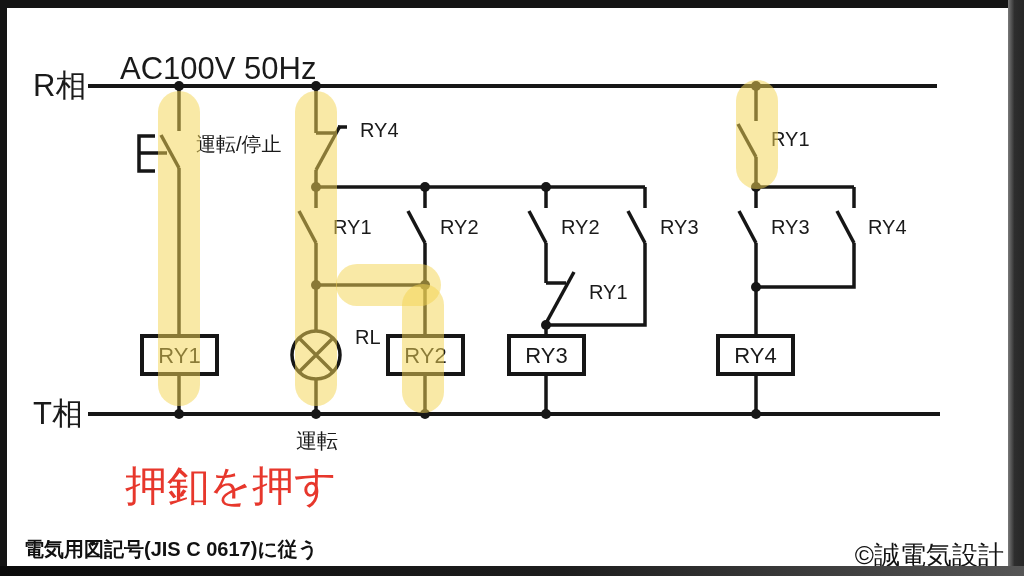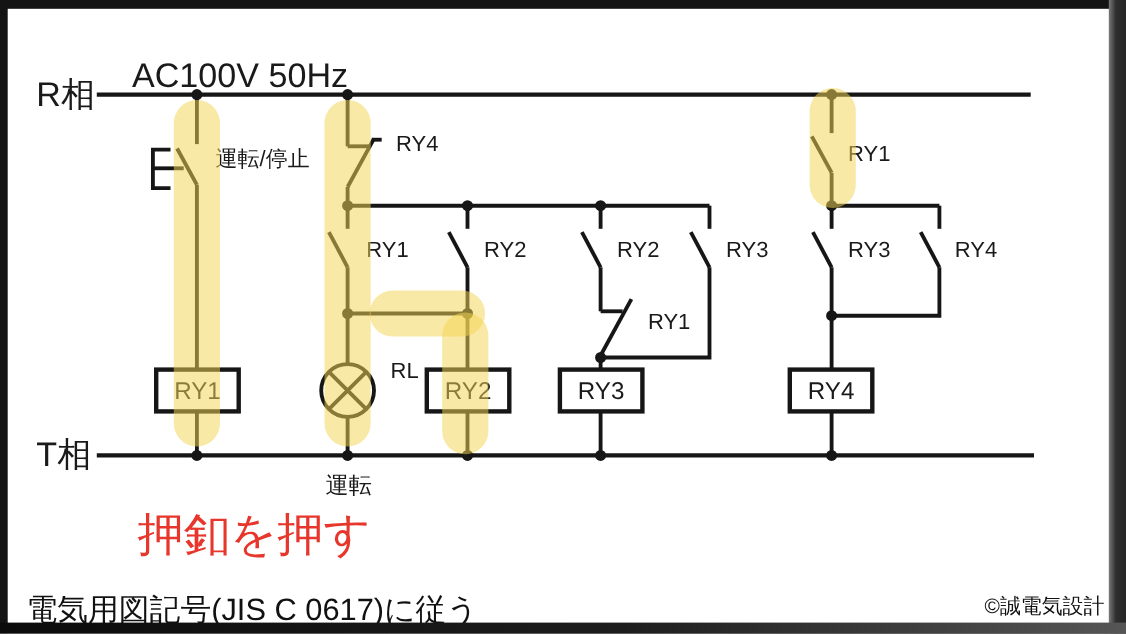--- a/index.html
+++ b/index.html
@@ -18,22 +18,22 @@
   .coiltext{font-size:22px;text-anchor:middle;}
   .bigtext{font-size:31px;}
   .redtext{font-size:42px;fill:var(--red,#e7372c);}
   .runtext{font-size:21px;}
   .frame-top{position:absolute;left:0;top:0;width:1024px;height:8px;background:#141414;}
   .frame-left{position:absolute;left:0;top:0;width:7px;height:576px;background:#141414;}
   .frame-right{position:absolute;right:0;top:0;width:16px;height:576px;
     background:linear-gradient(to right,#7a7a7a 0%,#2e2e2e 40%,#262626 100%);}
   .frame-bottom{position:absolute;left:0;bottom:0;width:1024px;height:10px;
     background:linear-gradient(to right,#0b0b0b 0%,#1d1d1d 55%,#565656 100%);}
-  .footer-left{position:absolute;left:24px;top:536px;font-size:28px;color:#111;}
-  .footer-right{position:absolute;right:20px;top:538px;font-size:19px;color:#111;}
+  .footer-left{position:absolute;left:24px;top:536px;font-size:20px;color:#111;font-weight:bold;}
+  .footer-right{position:absolute;right:20px;top:538px;font-size:26px;color:#111;}
 </style>
 </head>
 <body>
 
 <div class="stage">
 
   <svg width="1024" height="576" viewBox="0 0 1024 576">
 
     <g>
       <path class="wire rail" d="M88 86 H937"></path>

